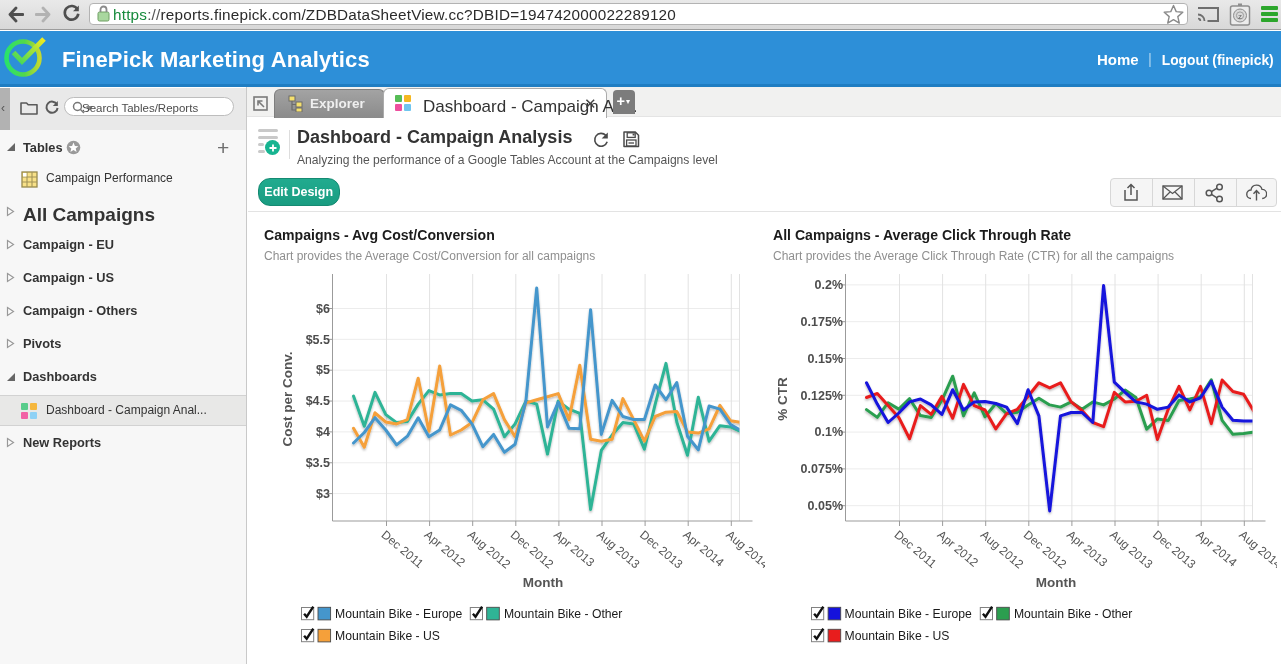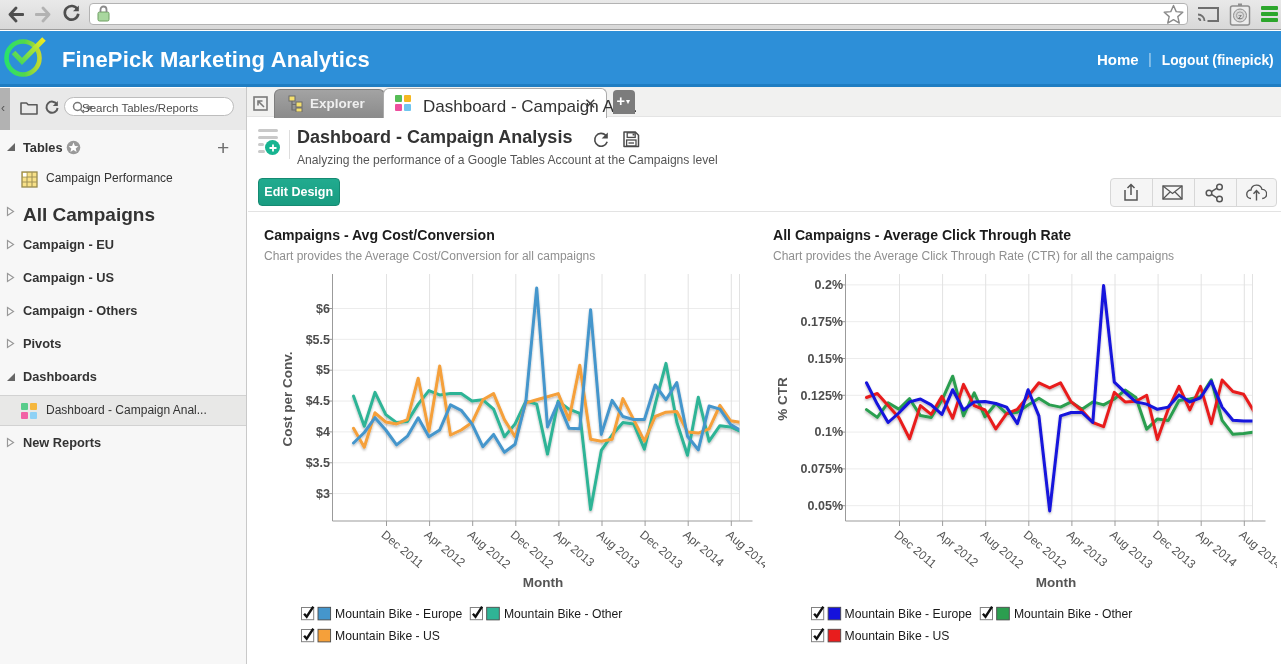--- a/index.html
+++ b/index.html
@@ -16,20 +16,21 @@
     </svg>
   <svg class="abs" style="left:62px;top:4px" width="20" height="20">
       <path d="M15.5 5.5 A 6.8 6.8 0 1 0 16.3 9.8" stroke="#4f4f4f" stroke-width="2.6" fill="none"></path>
       <path d="M16.8 1.5 L16.8 7.3 L11 7.3 Z" fill="#4f4f4f"></path>
     </svg>
   <div class="abs" style="left:89px;top:3px;width:1099px;height:22px;background:#fff;border:1px solid #b3b3b3;border-radius:4px"></div>
   <svg class="abs" style="left:96px;top:5px" width="15" height="19">
       <rect x="2" y="7" width="11" height="9" rx="1.5" fill="#a9d79f" stroke="#6f9f63"></rect>
       <path d="M4.5 7 V4.5 A 3 3 0 0 1 10.5 4.5 V7" stroke="#8a8a8a" stroke-width="1.8" fill="none"></path>
     </svg>
+  <div class="abs" style="left:113px;top:5.5px;font-size:15.3px;color:#2b2b2b;white-space:nowrap;letter-spacing:0.2px"><span style="color:#168a3c">https</span><span style="color:#555">://</span>reports.finepick.com/ZDBDataSheetView.cc?DBID=194742000022289120</div>
   <svg class="abs" style="left:1163px;top:4px" width="21" height="21">
       <path d="M10.5 1.5 L13.2 7.6 L19.8 8.2 L14.8 12.6 L16.3 19.1 L10.5 15.6 L4.7 19.1 L6.2 12.6 L1.2 8.2 L7.8 7.6 Z" fill="none" stroke="#8a8a8a" stroke-width="1.4" stroke-linejoin="round"></path>
     </svg>
   <svg class="abs" style="left:1196px;top:6px" width="24" height="18">
       <path d="M2 2 H22 V15 H11.5" fill="none" stroke="#6f6f6f" stroke-width="2"></path>
       <path d="M2 8.5 A 6.5 6.5 0 0 1 8.5 15" fill="none" stroke="#6f6f6f" stroke-width="1.8"></path>
       <path d="M2 12.7 A 2.3 2.3 0 0 1 4.3 15" fill="none" stroke="#6f6f6f" stroke-width="1.8"></path>
     </svg>
   <svg class="abs" style="left:1229px;top:3px" width="22" height="24">
       <rect x="1.5" y="3" width="19" height="19" rx="2" fill="#ececec" stroke="#8e8e8e" stroke-width="1.5"></rect>
@@ -174,21 +175,21 @@
     <path d="M8.6 6.6 L14.8 6.6 L14.8 0.4 Z" fill="#4a4a4a"></path>
   </svg>
 <svg class="abs" style="left:622.5px;top:131px" width="17" height="17">
     <path d="M1 1 H12.3 L15.5 4.2 V15.5 H1 Z" fill="none" stroke="#4a4a4a" stroke-width="1.5" stroke-linejoin="round"></path>
     <rect x="4.2" y="1.8" width="8" height="4.6" fill="none" stroke="#4a4a4a" stroke-width="1.3"></rect>
     <rect x="9.6" y="2.6" width="1.9" height="1.9" fill="#4a4a4a"></rect>
     <rect x="3.6" y="9" width="9.4" height="6" fill="none" stroke="#4a4a4a" stroke-width="1.3"></rect>
     <line x1="5.5" y1="12" x2="11" y2="12" stroke="#4a4a4a" stroke-width="1.3"></line>
   </svg>
 <div class="abs" style="left:297px;top:153px;font-size:12.1px;color:#555;white-space:nowrap">Analyzing the performance of a Google Tables Account at the Campaigns level</div>
-<div class="abs" style="left:257.5px;top:178px;width:82.5px;height:27.5px;background:linear-gradient(#21ab8f,#199c81);border:1px solid #158a72;border-radius:4px;color:#fff;font-size:12.5px;font-weight:bold;text-align:center;line-height:26px;white-space:nowrap">Edit Design</div>
+<div class="abs" style="left:257.5px;top:178px;width:82.5px;height:27.5px;background:linear-gradient(#21ab8f,#199c81);border:1px solid #158a72;border-radius:12px;color:#fff;font-size:12.5px;font-weight:bold;text-align:center;line-height:26px;white-space:nowrap">Edit Design</div>
 
 <div class="abs" style="left:1110px;top:178px;width:167px;height:29px;background:#f5f5f5;border:1px solid #d7d7d7;border-radius:4px"></div>
 <div class="abs" style="left:1151.5px;top:178px;width:1px;height:29px;background:#d7d7d7"></div>
 <div class="abs" style="left:1193.5px;top:178px;width:1px;height:29px;background:#d7d7d7"></div>
 <div class="abs" style="left:1235.5px;top:178px;width:1px;height:29px;background:#d7d7d7"></div>
 <svg class="abs" style="left:1122px;top:183px" width="18" height="19">
     <path d="M3 7 L3 17 L15 17 L15 7" fill="none" stroke="#555" stroke-width="1.5"></path>
     <path d="M9 12 L9 2 M5.5 5 L9 1.5 L12.5 5" stroke="#555" stroke-width="1.5" fill="none"></path>
   </svg>
 <svg class="abs" style="left:1162px;top:185px" width="21" height="15">

